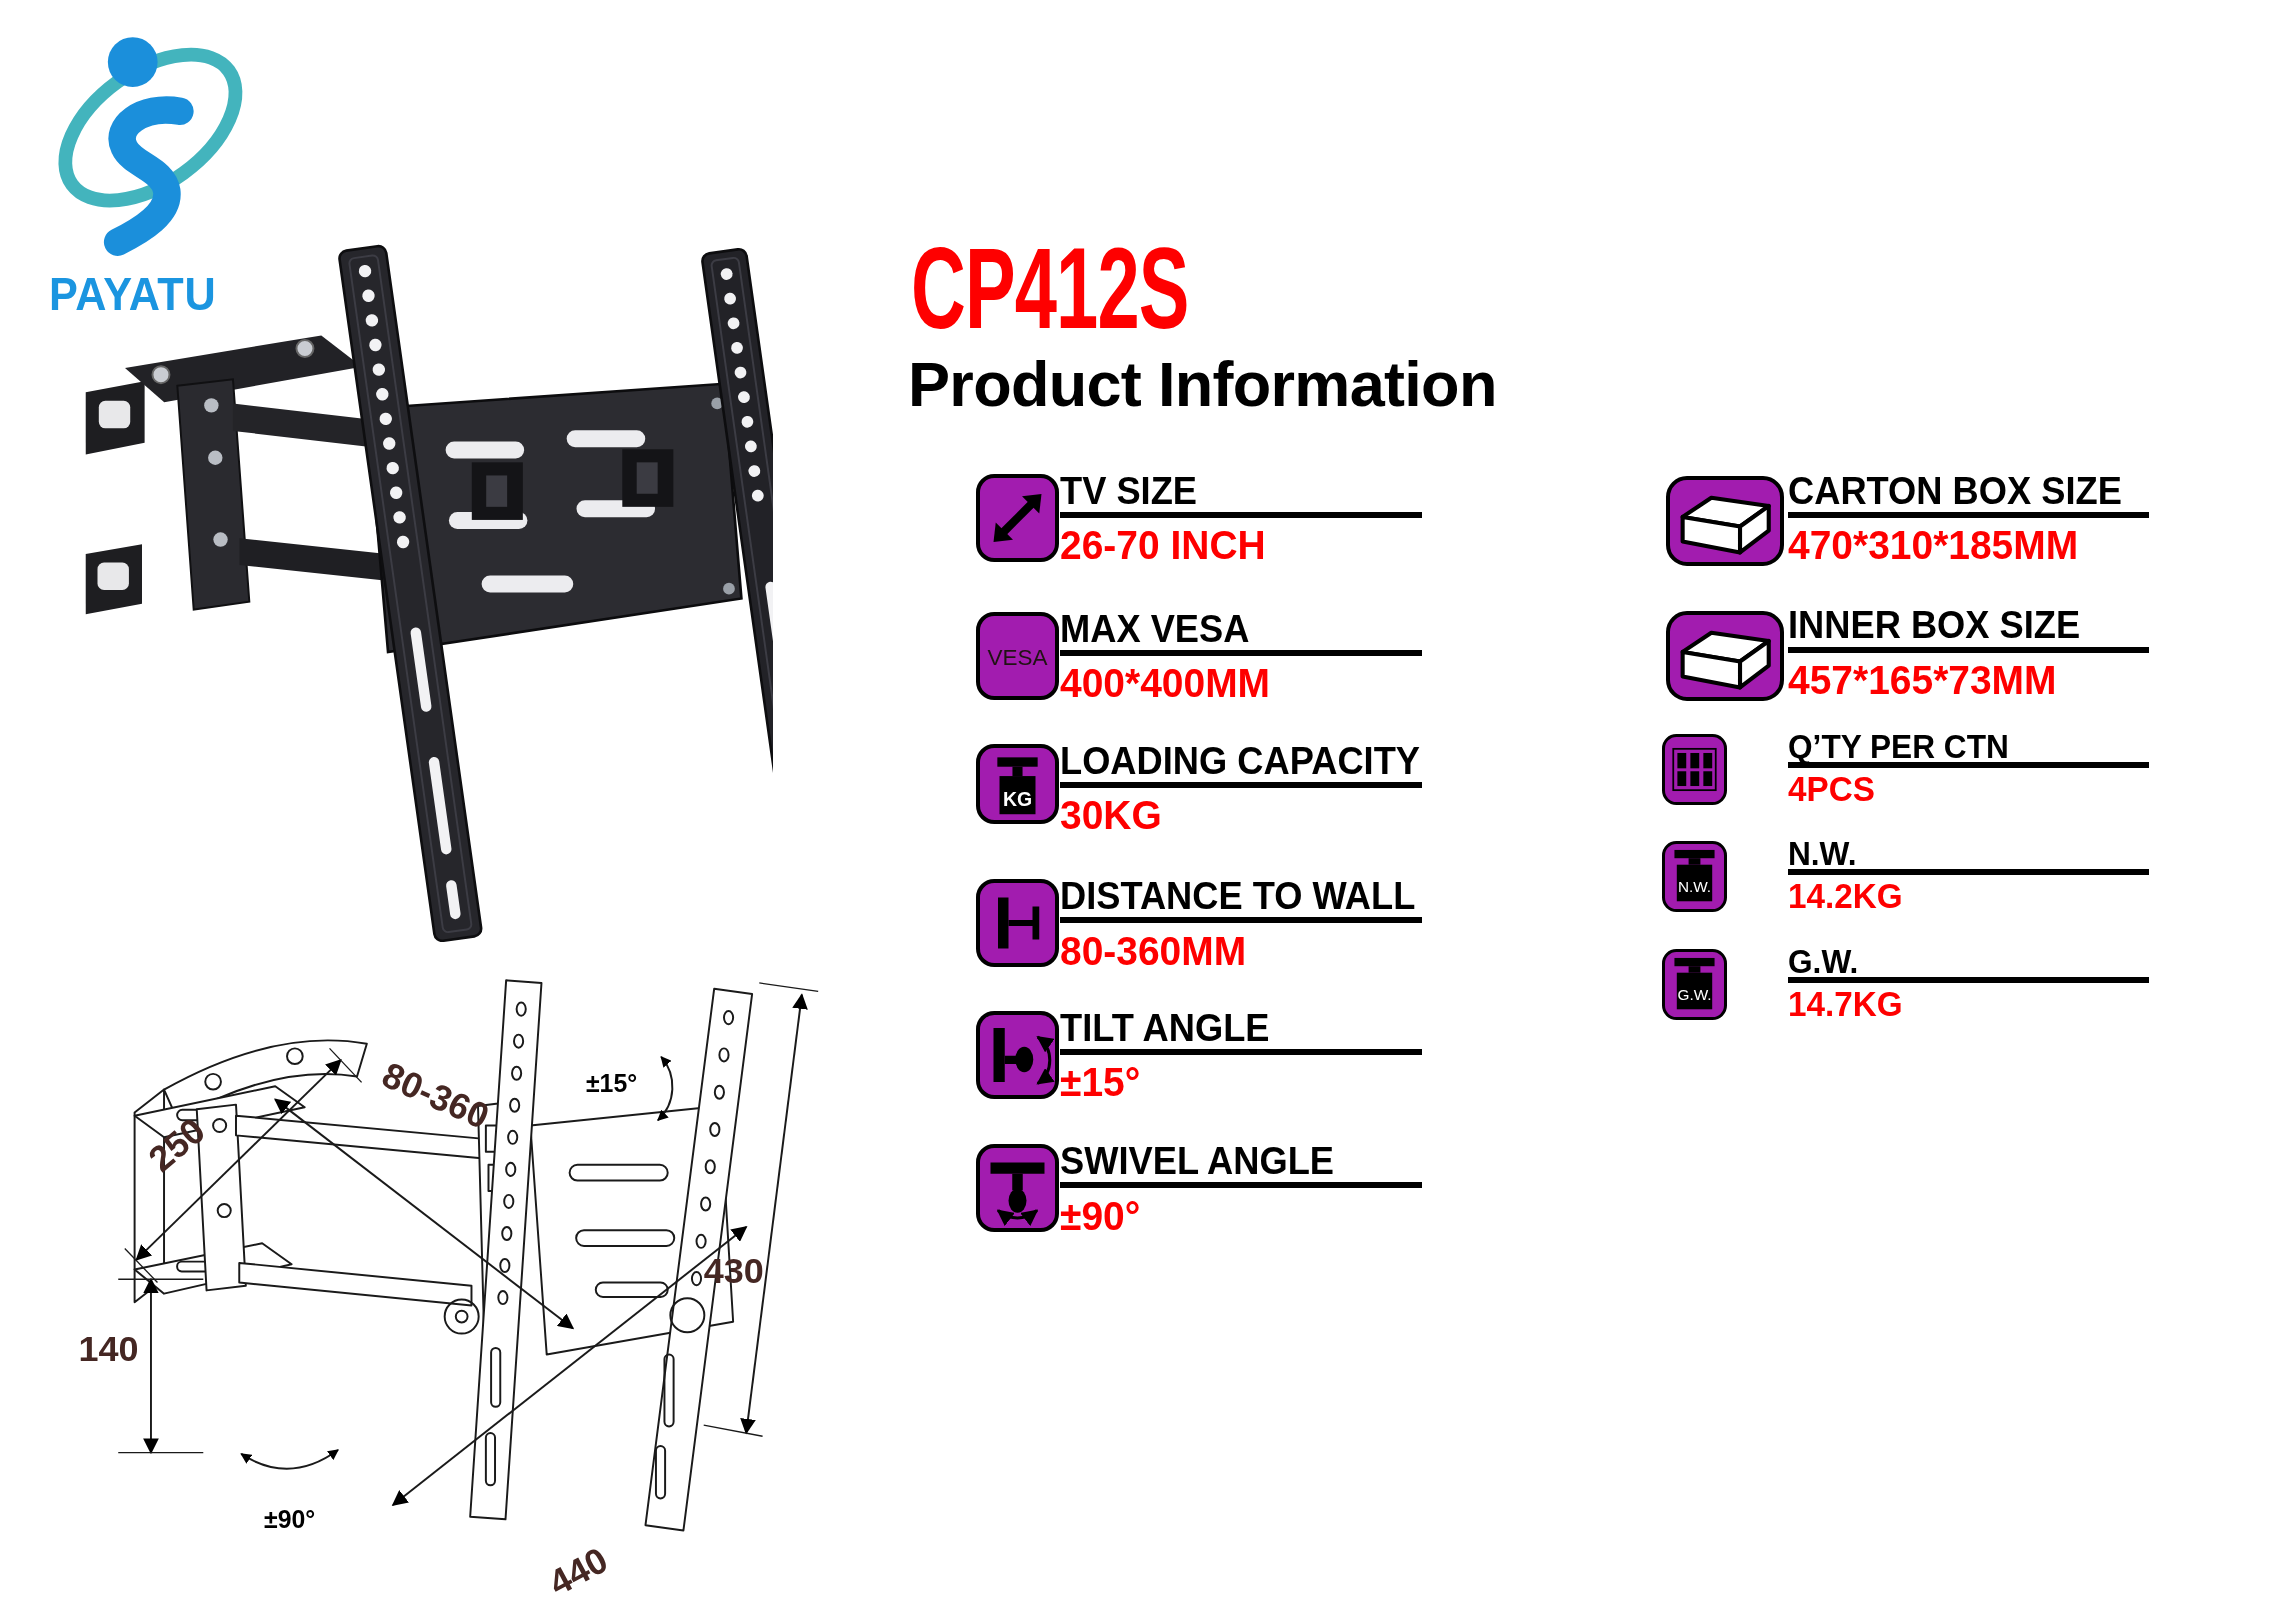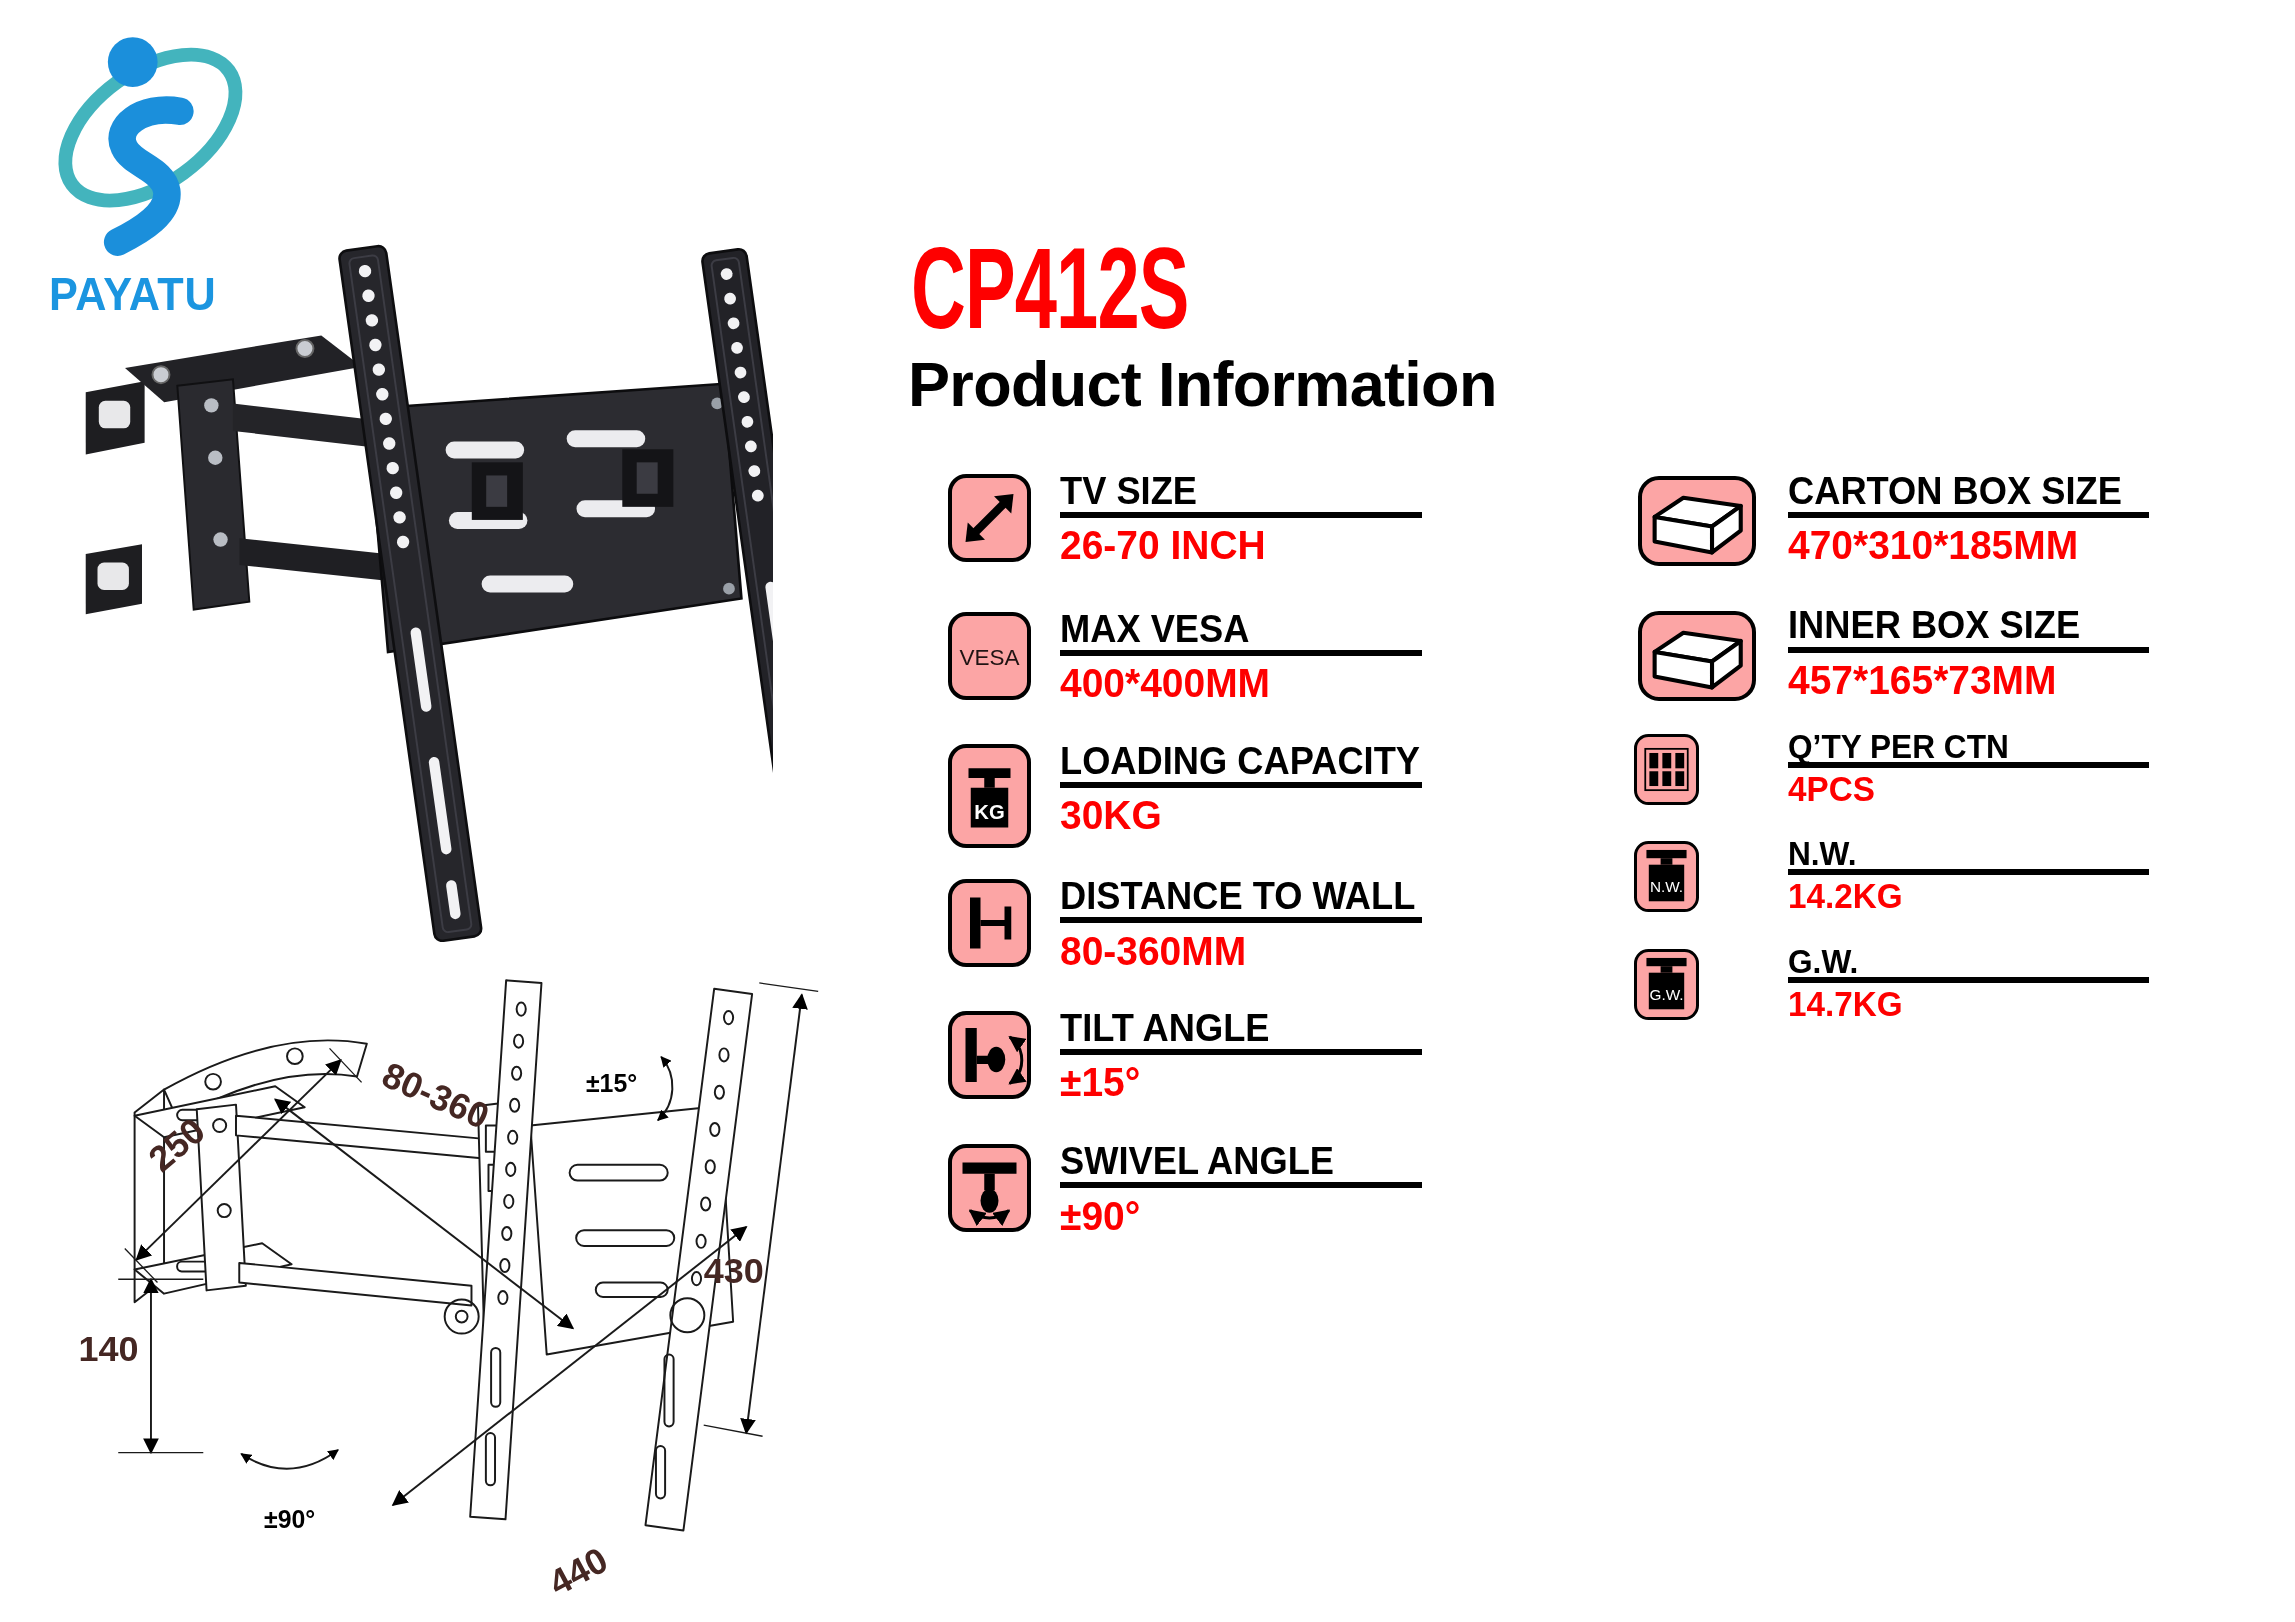--- a/index.html
+++ b/index.html
@@ -9,21 +9,21 @@
   }
   .abs{position:absolute;}
   .t{line-height:1;white-space:nowrap;}
   .model{font-size:115px;font-weight:bold;color:#fe0000;transform:scaleX(.66);transform-origin:0 0;letter-spacing:-1.3px;}
   .heading{font-size:63px;font-weight:bold;letter-spacing:-0.7px;}
   .lbl{font-size:39px;font-weight:bold;transform:scaleX(.93);transform-origin:0 0;}
   .val{font-size:41px;font-weight:bold;color:#fe0000;transform:scaleX(.95);transform-origin:0 0;}
   .lbl-s{font-size:34px;font-weight:bold;transform:scaleX(.93);transform-origin:0 0;}
   .val-s{font-size:35px;font-weight:bold;color:#fe0000;transform:scaleX(.95);transform-origin:0 0;}
   .rule{position:absolute;height:5.9px;background:#000;}
-  .icon-box{position:absolute;border:4.6px solid #000;border-radius:18.3px;background:#fca5a5;box-sizing:border-box;}
+  .icon-box{position:absolute;border:4.6px solid #000;border-radius:18.3px;background:#a21caf;box-sizing:border-box;margin-left:28px;}
   .icon-box svg{width:100%;height:100%;display:block;}
   .brand-text{font-size:47px;font-weight:bold;color:#1b95e0;letter-spacing:0.7px;transform:scaleX(.92);transform-origin:0 0;}
   svg text{font-family:"Liberation Sans",sans-serif;}
 </style>
 </head>
 <body>
 
 <div class="sheet">
 
   <svg width="0" height="0" style="position:absolute" aria-hidden="true">
@@ -225,21 +225,21 @@
 
   <div class="icon-box" style="left:948px;top:612px;width:83px;height:88px">
     <svg viewBox="0 0 100 100">
       <text x="50" y="62" text-anchor="middle" font-size="30" fill="#201313">VESA</text>
     </svg>
   </div>
   <div class="abs t lbl" style="left:1060px;top:609px">MAX VESA</div>
   <div class="rule" style="left:1060px;top:650px;width:362px"></div>
   <div class="abs t val" style="left:1060px;top:663px">400*400MM</div>
 
-  <div class="icon-box" style="left:948px;top:744px;width:83px;height:104px">
+  <div class="icon-box" style="left:948px;top:744px;width:83px;height:80px">
     <svg viewBox="0 0 100 100">
       <g fill="#000">
         <rect x="22" y="13" width="56" height="13"></rect>
         <rect x="43" y="26" width="14" height="13"></rect>
         <rect x="25" y="39" width="50" height="53"></rect>
       </g>
       <text x="50" y="80" text-anchor="middle" font-size="27" font-weight="bold" fill="#fff">KG</text>
     </svg>
   </div>
   <div class="abs t lbl" style="left:1060px;top:741px">LOADING CAPACITY</div>

